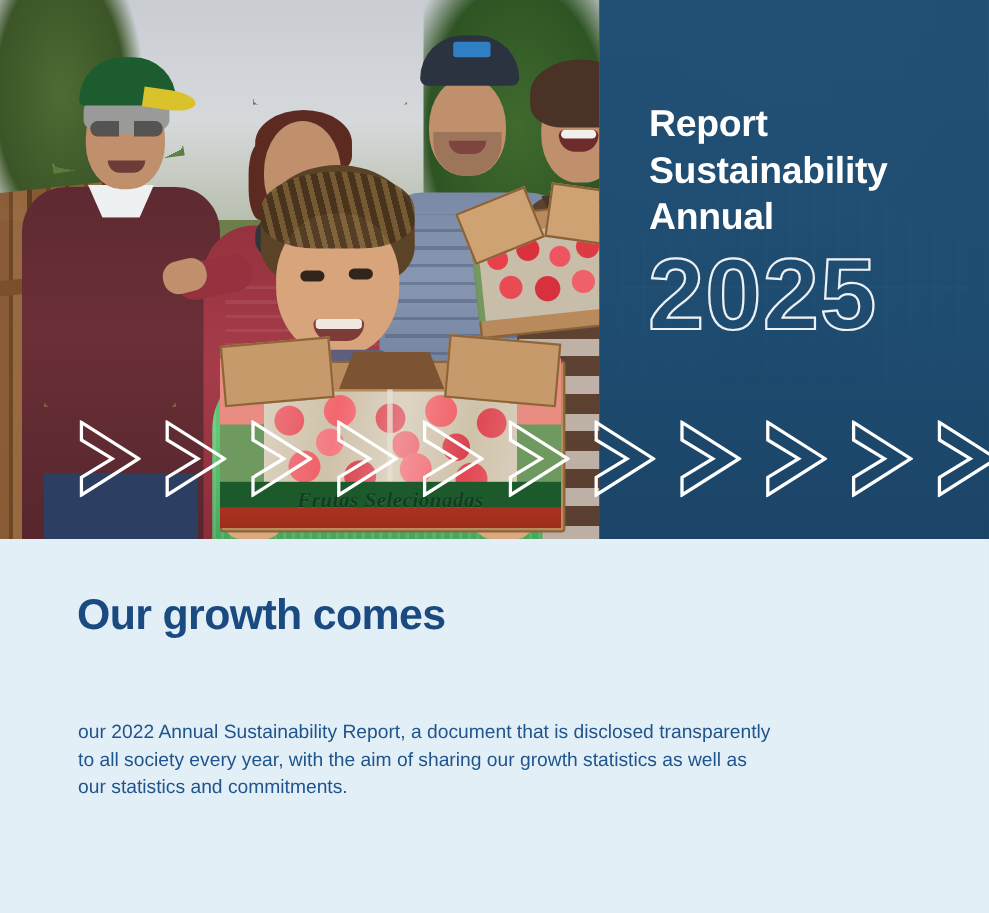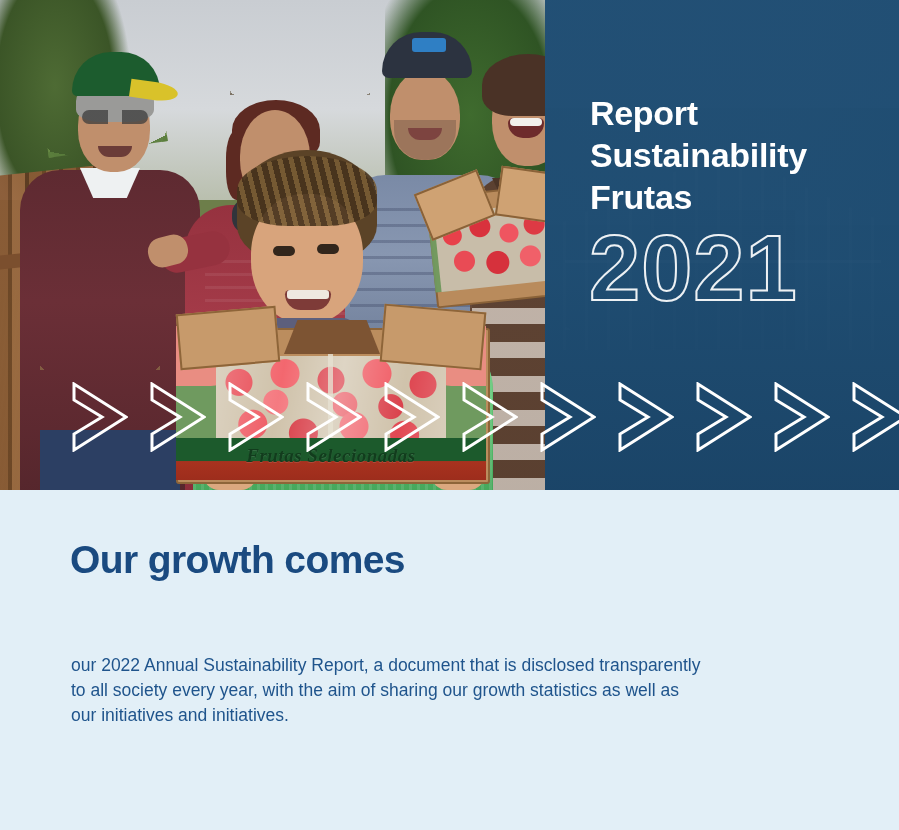--- a/index.html
+++ b/index.html
@@ -137,21 +137,21 @@
   .boy-collar{position:absolute;left:88px;top:168px;width:92px;height:26px;background:#5d5f7c;border-radius:12px;}
   .boy-sweater{position:absolute;left:18px;top:180px;width:300px;height:160px;
     background:linear-gradient(#56bd6d 0%,#63c878 40%,#46a85c 100%);border-radius:60px 60px 0 0;}
   .boy-knit{position:absolute;left:18px;top:180px;width:300px;height:160px;
     background:repeating-linear-gradient(90deg,rgba(255,255,255,.10) 0 3px,rgba(0,0,0,0) 3px 8px);
     border-radius:60px 60px 0 0;}
   .boy-hand-l{position:absolute;left:28px;top:300px;width:54px;height:40px;background:#dba87f;border-radius:16px;}
   .boy-hand-r{position:absolute;left:256px;top:300px;width:54px;height:40px;background:#dba87f;border-radius:16px;}
 
   
-  .crate{position:absolute;left:176px;top:310px;width:310px;height:170px;}
+  .crate{position:absolute;left:200px;top:310px;width:310px;height:170px;}
   .crate-body{position:absolute;left:0;top:18px;width:310px;height:152px;background:#bb8d5e;border:2px solid #8e6539;border-radius:3px;}
   .crate-lid-l{position:absolute;left:2px;top:0px;width:96px;height:52px;background:#c79a6b;border:2px solid #8e6539;transform:rotate(-5deg);}
   .crate-lid-r{position:absolute;right:2px;top:-2px;width:98px;height:54px;background:#c79a6b;border:2px solid #8e6539;transform:rotate(5deg);}
   .crate-lid-m{position:absolute;left:108px;top:10px;width:96px;height:34px;background:#7d5433;
     clip-path:polygon(0 100%,14% 0,86% 0,100% 100%);}
   .crate-green-l{position:absolute;left:0px;top:22px;width:58px;height:146px;background:#6f9a5f;border-radius:0 46% 46% 0;}
   .crate-green-r{position:absolute;right:0px;top:22px;width:58px;height:146px;background:#6f9a5f;border-radius:46% 0 0 46%;}
   .crate-pink-l{position:absolute;left:0px;top:16px;width:58px;height:60px;background:#e98d82;border-radius:0 40% 40% 0;}
   .crate-pink-r{position:absolute;right:0px;top:16px;width:58px;height:60px;background:#e98d82;border-radius:40% 0 0 40%;}
   .berries{position:absolute;left:40px;top:46px;width:230px;height:110px;
@@ -316,23 +316,23 @@
     <div class="bluepanel">
       <div class="bp-img"></div>
       <div class="bp-barn"></div>
       <div class="bp-door"></div>
       <div class="bp-gate"></div>
       <div class="bp-wash"></div>
 
       <div class="bp-title">
         <div>Report</div>
         <div>Sustainability</div>
-        <div>Frutas</div>
+        <div>Annual</div>
       </div>
-      <div class="bp-year">2021</div>
+      <div class="bp-year">2025</div>
     </div>
 
     <div class="chevrons">
         <div class="chev" style="left: 72px;">
           <svg width="56" height="70" viewBox="0 0 56 70">
             <path d="M2 2 L54 35 L2 68 L2 52 L30 35 L2 18 Z" fill="none" stroke="#ffffff" stroke-width="3" stroke-linejoin="miter"></path>
           </svg>
         </div>
         <div class="chev" style="left: 150px;">
           <svg width="56" height="70" viewBox="0 0 56 70">
@@ -387,16 +387,16 @@
       </div>
   </div>
 
   <div class="lower">
     <div class="lower-h">
       <div>Our growth comes</div>
     </div>
     <div class="lower-p">
       <div>our 2022 Annual Sustainability Report, a document that is disclosed transparently</div>
       <div>to all society every year, with the aim of sharing our growth statistics as well as</div>
-      <div>our initiatives and initiatives.</div>
+      <div>our statistics and commitments.</div>
     </div>
   </div>
 </div>
 
 </body></html>

